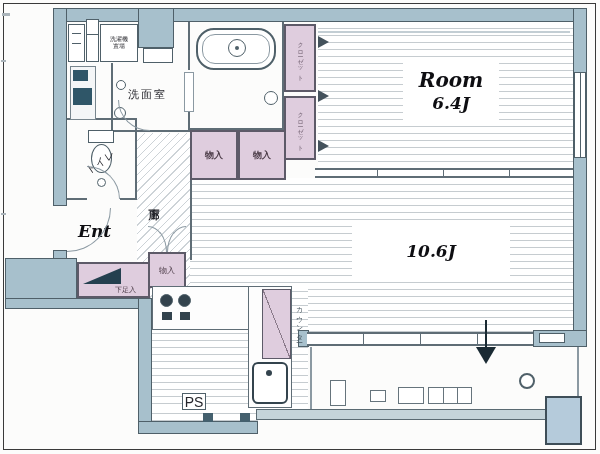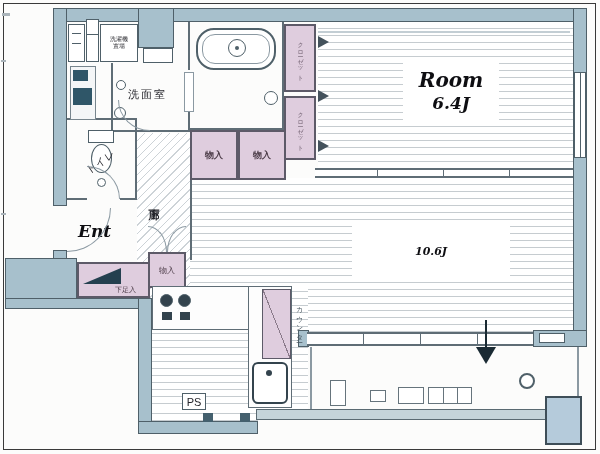--- a/index.html
+++ b/index.html
@@ -48,21 +48,21 @@
   <div class="abs wall" style="left:53px;top:8px;width:14px;height:198px;"></div>
   <div class="abs wall" style="left:53px;top:250px;width:14px;height:16px;"></div>
   <div class="abs wall" style="left:5px;top:258px;width:72px;height:50px;"></div>
   <div class="abs wall" style="left:5px;top:298px;width:147px;height:11px;"></div>
   <div class="abs wall" style="left:138px;top:298px;width:14px;height:136px;"></div>
   <div class="abs wall" style="left:138px;top:421px;width:120px;height:13px;"></div>
   <div class="abs wall" style="left:533px;top:330px;width:54px;height:17px;"></div>
   <div class="abs wall" style="left:298px;top:330px;width:11px;height:17px;"></div>
 
   <div class="abs wbox" style="left:182px;top:393px;width:24px;height:17px;display:flex;align-items:center;justify-content:center;">
-    <span class="jp" style="font-size:11px;text-align:right;">PS</span>
+    <span class="jp" style="font-size:14px;text-align:right;">PS</span>
   </div>
 
   <div class="abs iwall" style="left:111px;top:63px;width:2px;height:69px;"></div>
   <div class="abs iwall" style="left:111px;top:130px;width:79px;height:2px;"></div>
   <div class="abs iwall" style="left:188px;top:22px;width:2px;height:48px;"></div>
   <div class="abs iwall" style="left:188px;top:112px;width:2px;height:16px;"></div>
   <div class="abs iwall" style="left:188px;top:128px;width:98px;height:2px;"></div>
   <div class="abs iwall" style="left:282px;top:22px;width:2px;height:140px;"></div>
   <div class="abs iwall" style="left:67px;top:118px;width:70px;height:2px;"></div>
   <div class="abs iwall" style="left:135px;top:118px;width:2px;height:82px;"></div>
@@ -158,21 +158,21 @@
   <div class="abs" style="left:180px;top:312px;width:10px;height:8px;background:#33434d;"></div>
   <div class="abs" style="left:262px;top:289px;width:29px;height:70px;background:#dfcdde;border:1.5px solid #5d5a68;background-image:linear-gradient(to top right,transparent 49%,#8a7a8a 49%,#8a7a8a 51%,transparent 51%);"></div>
   <div class="abs" style="left:252px;top:362px;width:36px;height:42px;border:2px solid #33434d;border-radius:6px;background:#fff;">
     <div class="abs" style="left:12px;top:6px;width:6px;height:6px;background:#33434d;border-radius:50%;"></div>
   </div>
   <div class="abs jp vtext" style="left:294px;top:302px;font-size:7px;color:#44525c;">カウンター</div>
   <div class="abs" style="left:203px;top:413px;width:10px;height:9px;background:#44606e;"></div>
   <div class="abs" style="left:240px;top:413px;width:10px;height:9px;background:#44606e;"></div>
 
   <div class="abs labelbox" style="left:352px;top:224px;width:158px;height:56px;">
-    <span class="fancy" style="font-size:11px;">10.6J</span>
+    <span class="fancy" style="font-size:17px;">10.6J</span>
   </div>
 
   <div class="abs slide" style="left:307px;top:332px;width:226px;height:14px;">
     <div class="abs vline" style="left:56px;top:0;height:10px;"></div>
     <div class="abs vline" style="left:113px;top:0;height:10px;"></div>
     <div class="abs vline" style="left:170px;top:0;height:10px;"></div>
   </div>
   <div class="abs" style="left:539px;top:333px;width:26px;height:10px;background:#fff;border:1px solid #4f6069;"></div>
 
   <div class="abs" style="left:485px;top:320px;width:2px;height:28px;background:#1a2a33;"></div>

